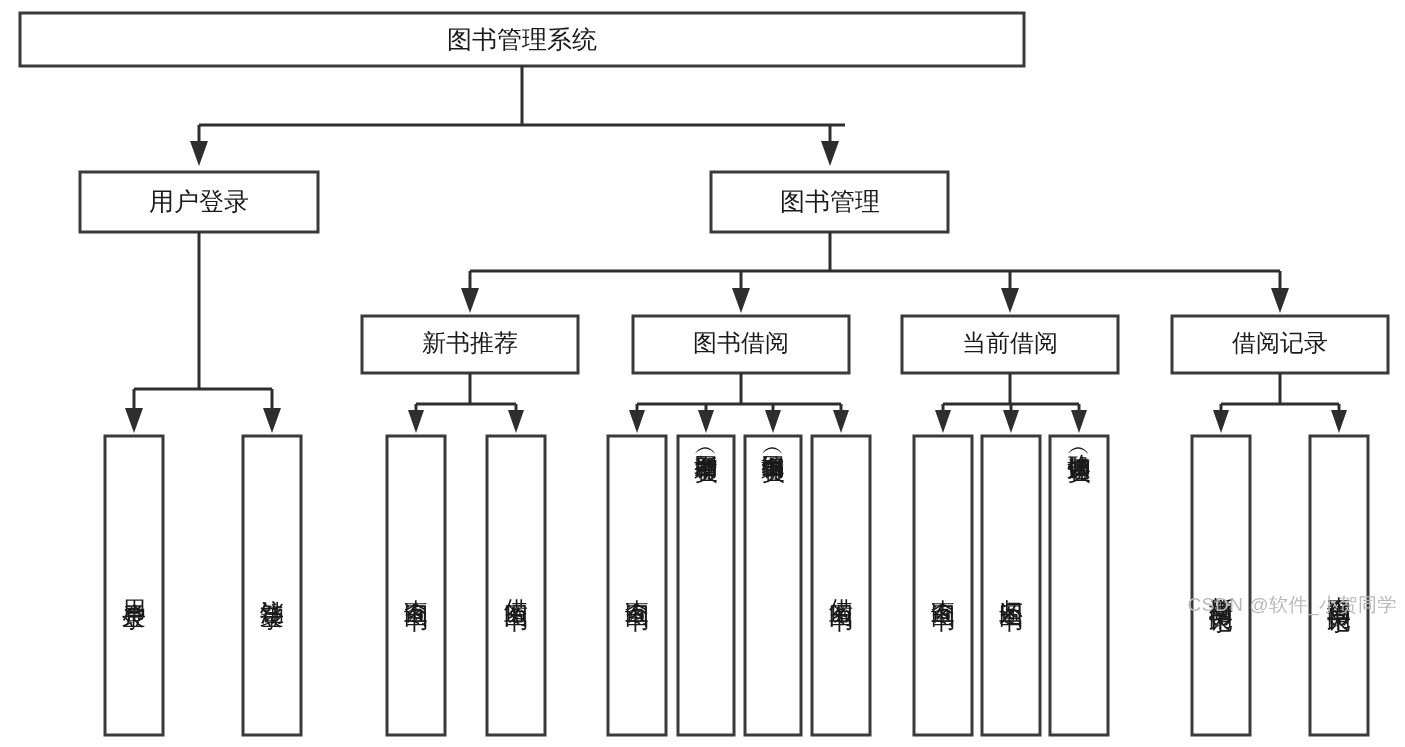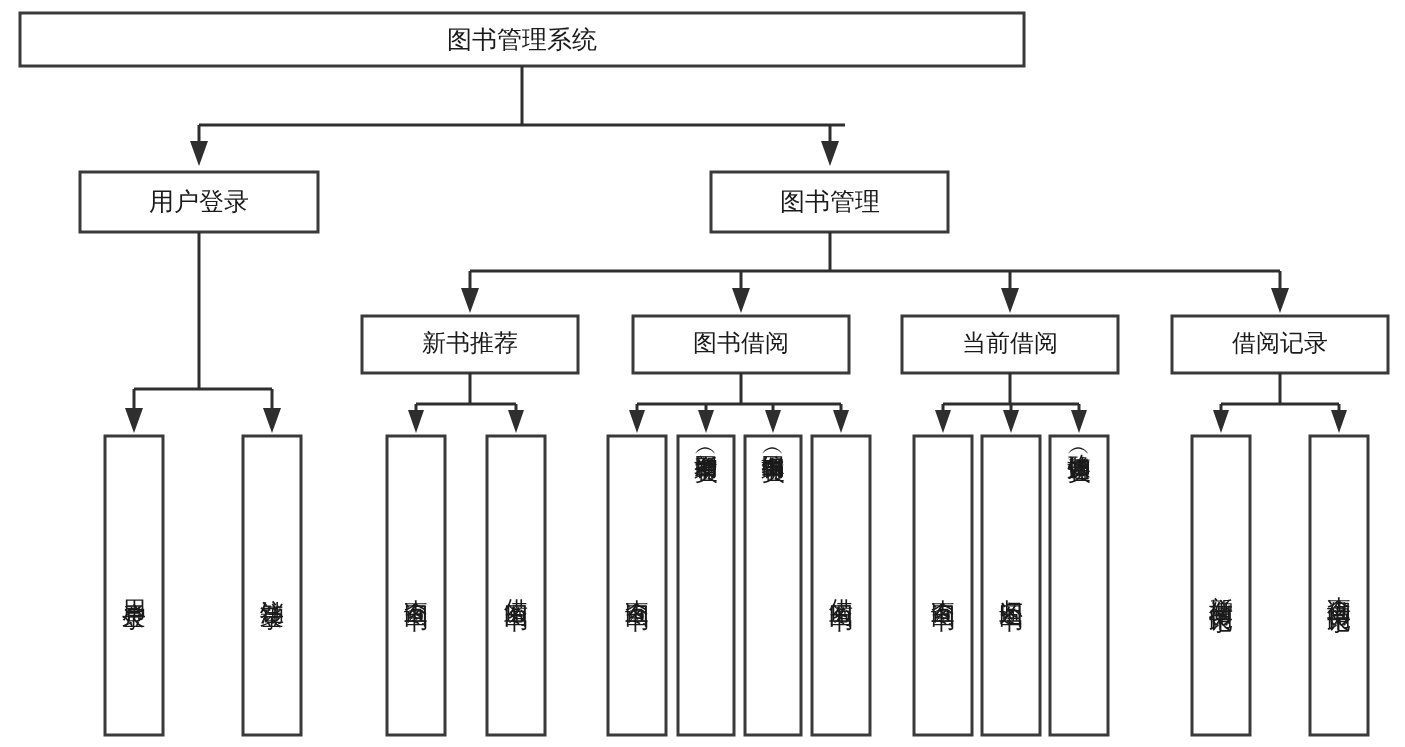--- a/index.html
+++ b/index.html
@@ -264,14 +264,15 @@
   </div>
 
   <div class="vert-label-wrap" style="left:1192px; top:436px; width:58px; height:299px;">
     <span class="vert-label">新增借阅记录</span>
   </div>
 
   <div class="vert-label-wrap" style="left:1310px; top:436px; width:58px; height:299px;">
     <span class="vert-label">查询借阅记录</span>
   </div>
 
+  <div id="watermark">CSDN @软件_小贺同学</div>
 
 </div>
 
 </body></html>

